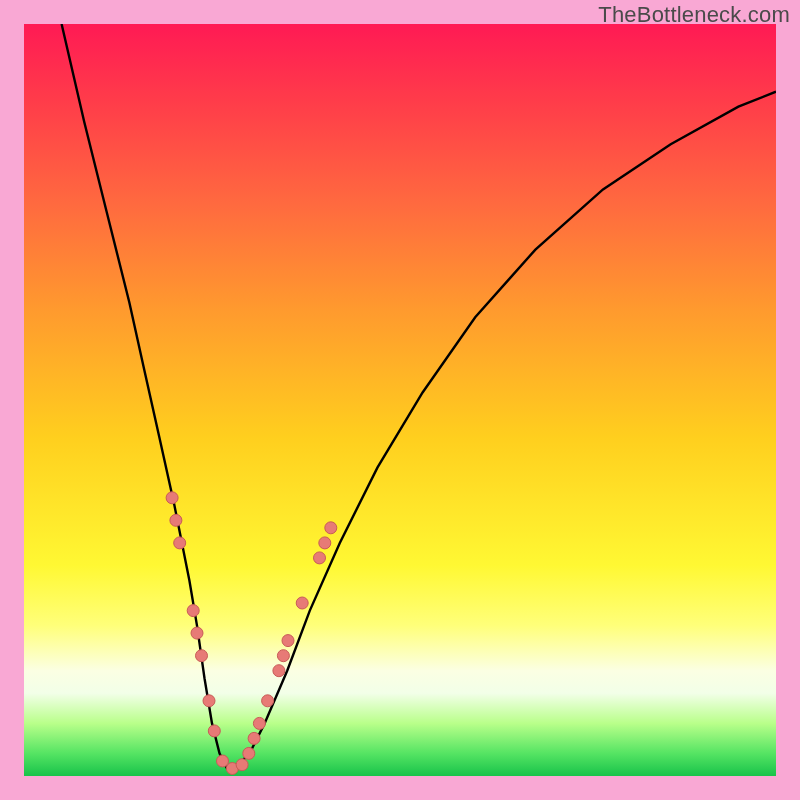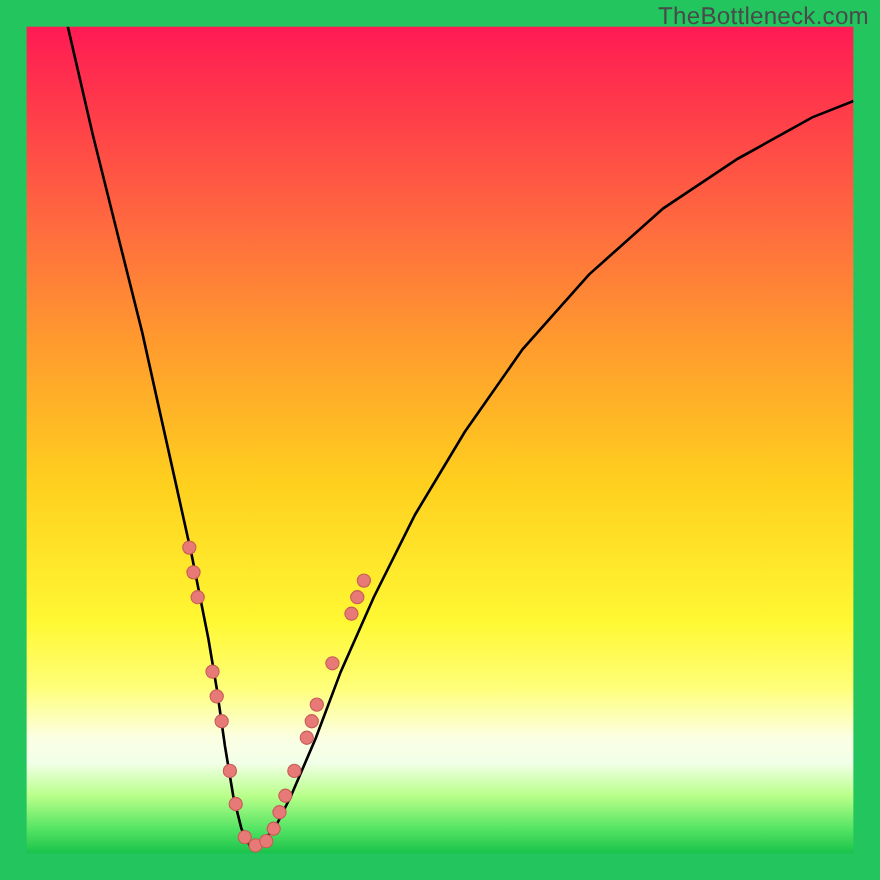--- a/index.html
+++ b/index.html
@@ -10,21 +10,21 @@
     overflow: hidden;
     background: #000;
     font-family: Arial, Helvetica, sans-serif;
   }
   .frame {
     position: absolute;
     top: 0;
     left: 0;
     width: 800px;
     height: 800px;
-    background: #22c55e;
+    background: #f9a8d4;
   }
   .plot-area {
     position: absolute;
     top: 24px;
     left: 24px;
     width: 752px;
     height: 752px;
     overflow: hidden;
   }
   .gradient {

